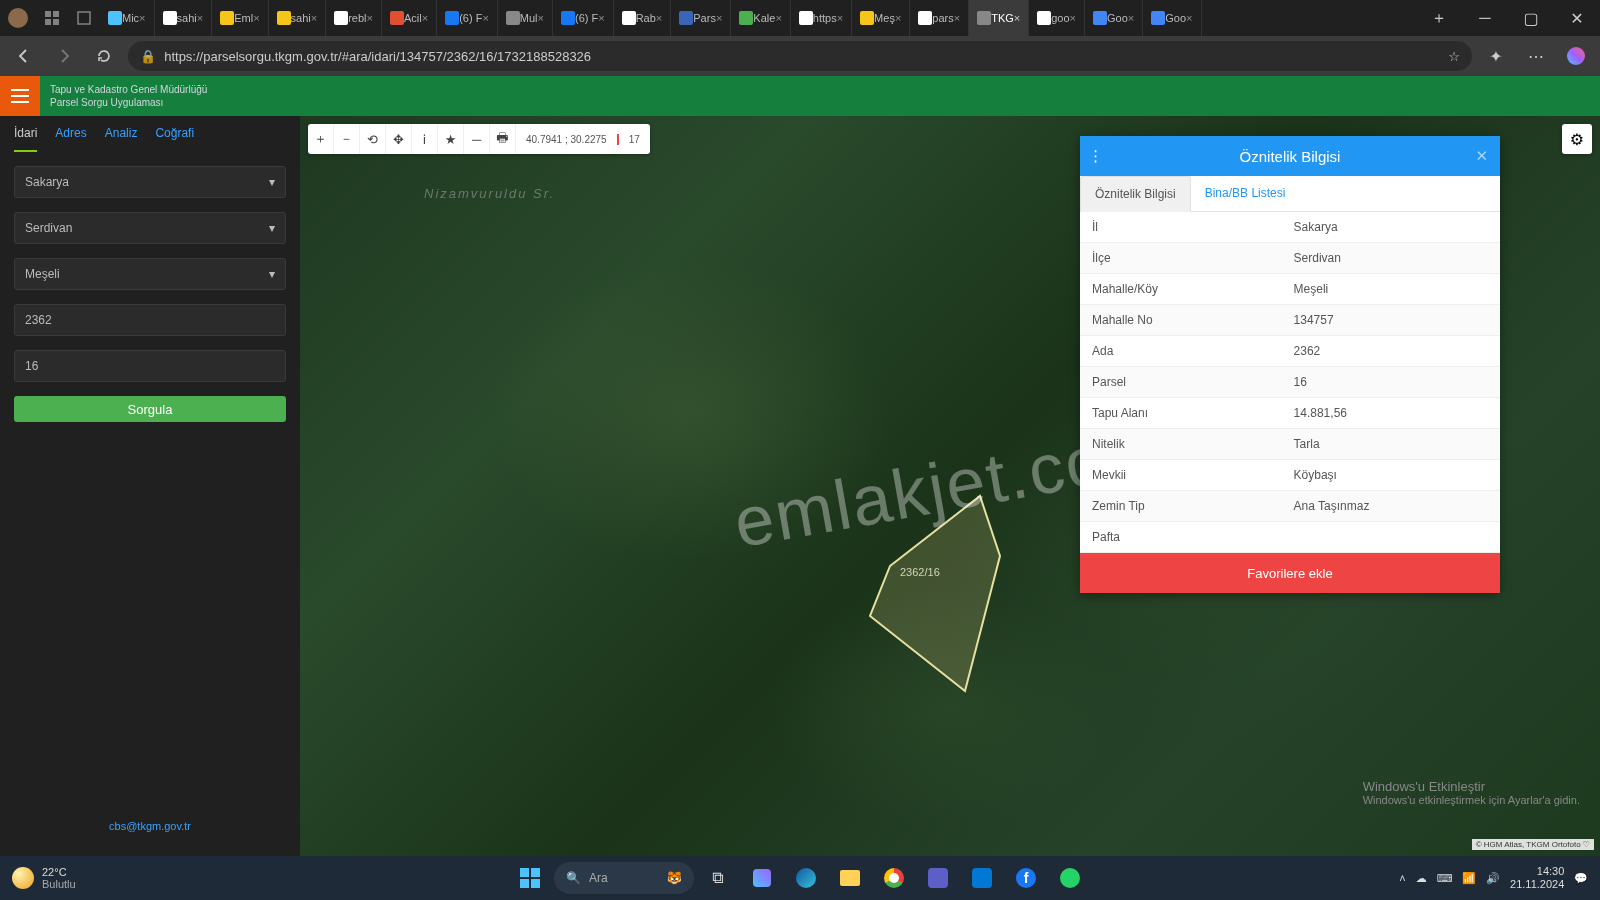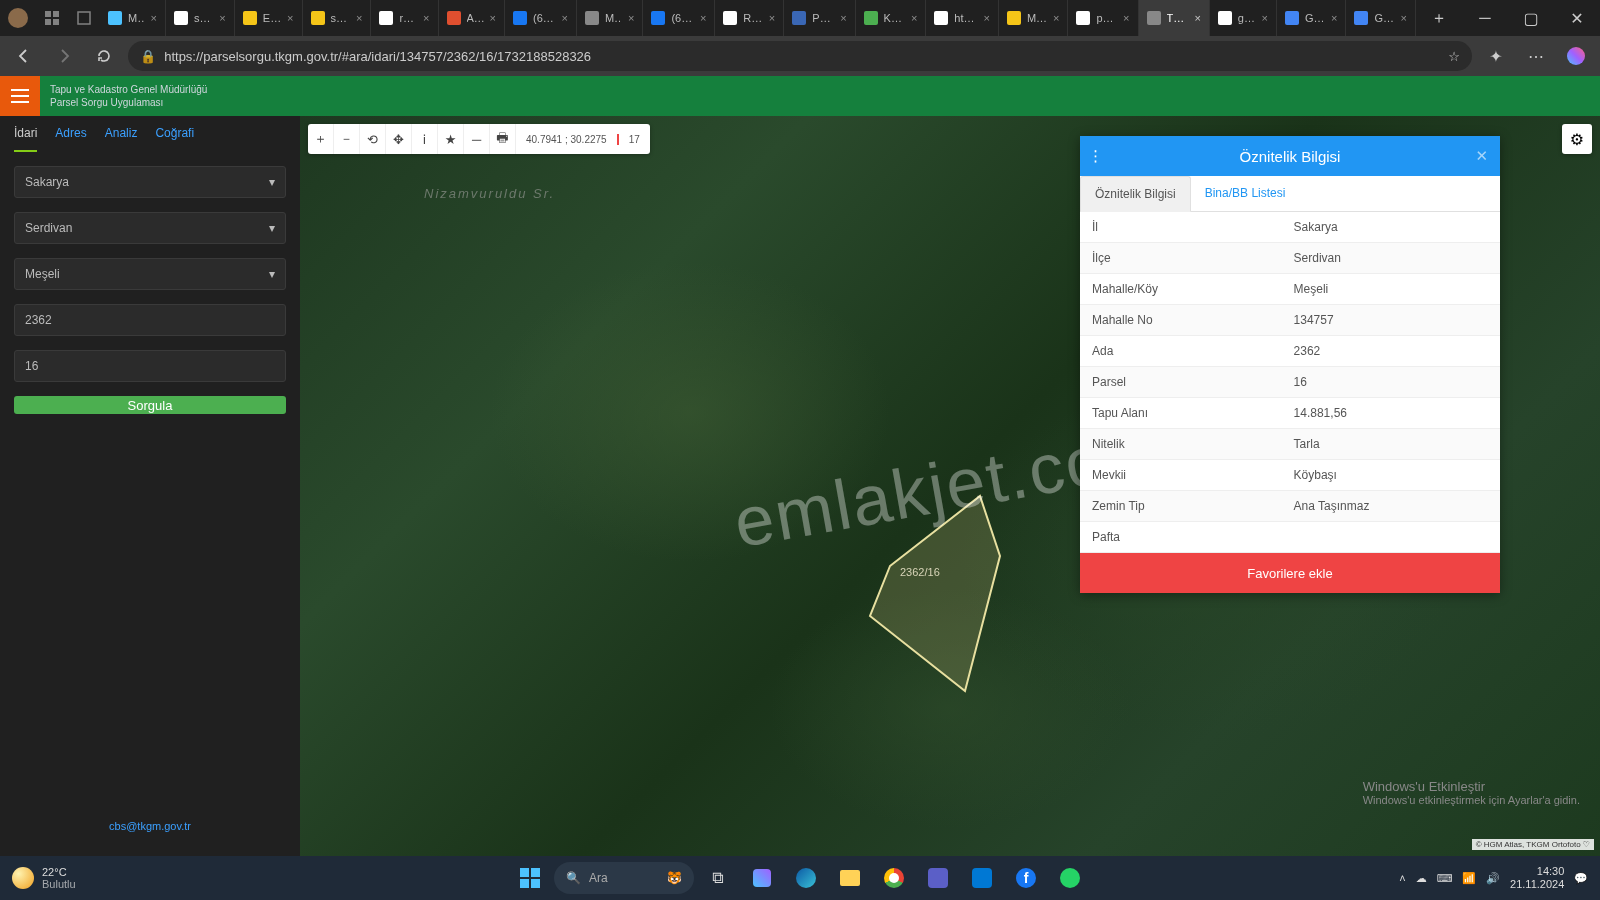--- a/index.html
+++ b/index.html
@@ -1,41 +1,41 @@
 <!DOCTYPE html>
 <html><head>
 <meta charset="utf-8">
 <style>
 *{margin:0;padding:0;box-sizing:border-box;font-family:"Segoe UI",Arial,sans-serif}
 body{width:1600px;height:900px;background:#1a1a1a;overflow:hidden;position:relative}
 .titlebar{height:36px;background:#202020;display:flex;align-items:center;position:relative}
 .titlebar .avatar{width:20px;height:20px;border-radius:50%;background:#8a6a4a;margin:0 8px}
 .titlebar .sysicon{width:16px;height:16px;margin:0 8px;opacity:.7}
 .tabs{display:flex;height:36px;flex:1;overflow:hidden}
-.tab{display:flex;align-items:center;gap:6px;padding:0 8px;min-width:0;border-right:1px solid #333;color:#bbb;font-size:11px;white-space:nowrap;max-width:80px}
+.tab{display:flex;align-items:center;padding:0 8px;min-width:0;border-right:1px solid #333;color:#bbb;font-size:11px;white-space:nowrap;max-width:80px}
 .tab.active{background:#3b3b3b;color:#fff}
 .tab .favicon{width:14px;height:14px;background:#666;border-radius:2px;flex:0 0 14px}
 .tab .close{opacity:.7;flex:0 0 auto}
 .winbtns{display:flex;margin-left:auto}
 .winbtn{width:46px;height:36px;display:flex;align-items:center;justify-content:center;color:#ccc}
 .toolbar{height:40px;background:#3b3b3b;display:flex;align-items:center;gap:8px;padding:0 8px}
 .toolbar .navbtn{width:32px;height:32px;display:flex;align-items:center;justify-content:center;color:#ccc;border-radius:4px}
 .urlbar{flex:1;height:30px;background:#2b2b2b;border-radius:15px;display:flex;align-items:center;padding:0 12px;color:#ccc;font-size:13px;gap:8px}
 .urlbar .lock{opacity:.8}
 .toolbar .right{display:flex;gap:8px;align-items:center}
 .appbar{height:40px;background:#15803d;display:flex;align-items:center;color:#cfd6dd;font-size:10px}
 .hamburger{width:40px;height:40px;background:#e8590c;display:flex;align-items:center;justify-content:center;color:#fff}
 .appbar .titles{padding:4px 10px;line-height:1.3}
 .content{display:flex;height:calc(900px - 36px - 40px - 40px - 44px);position:relative}
 .sidepanel{width:300px;background:#202020;display:flex;flex-direction:column;padding:10px 14px;color:#aaa}
 .subtabs{display:flex;gap:18px;font-size:12px;margin-bottom:14px}
 .subtabs .st{color:#3ba0ff;cursor:pointer}
 .subtabs .st.active{color:#ccc;border-bottom:2px solid #84cc16;padding-bottom:10px}
 .field{height:32px;background:#2b2b2b;border:1px solid #3a3a3a;border-radius:3px;display:flex;align-items:center;padding:0 10px;color:#bbb;font-size:12px;margin-bottom:14px;justify-content:space-between}
-.sorgula{height:18px;background:#4caf50;color:#fff;display:flex;align-items:center;justify-content:center;border-radius:3px;font-size:13px}
+.sorgula{height:26px;background:#4caf50;color:#fff;display:flex;align-items:center;justify-content:center;border-radius:3px;font-size:13px}
 .footer-mail{margin-top:auto;text-align:center;font-size:11px;color:#3ba0ff;padding:14px 0}
 .map{flex:1;position:relative;background:linear-gradient(135deg,#1e3820 0%,#2a4a2c 25%,#1a3319 50%,#26432a 75%,#1d3a1f 100%);overflow:hidden}
 .map::before{content:"";position:absolute;inset:0;background:
  radial-gradient(ellipse 200px 150px at 30% 40%,rgba(60,90,50,.6),transparent),
  radial-gradient(ellipse 250px 180px at 70% 60%,rgba(40,70,40,.7),transparent),
  radial-gradient(ellipse 180px 120px at 50% 80%,rgba(50,80,45,.5),transparent)}
 .maptoolbar{position:absolute;top:8px;left:8px;height:30px;background:#fff;border-radius:3px;display:flex;align-items:center;box-shadow:0 1px 4px rgba(0,0,0,.3);z-index:5}
 .maptoolbar .mtb{width:26px;height:30px;display:flex;align-items:center;justify-content:center;color:#444;border-right:1px solid #eee;font-size:13px}
 .maptoolbar .coords{padding:0 10px;font-size:10px;color:#555}
 .maptoolbar .zoom{padding:0 10px;font-size:10px;color:#555;border-left:2px solid #ef4444}

